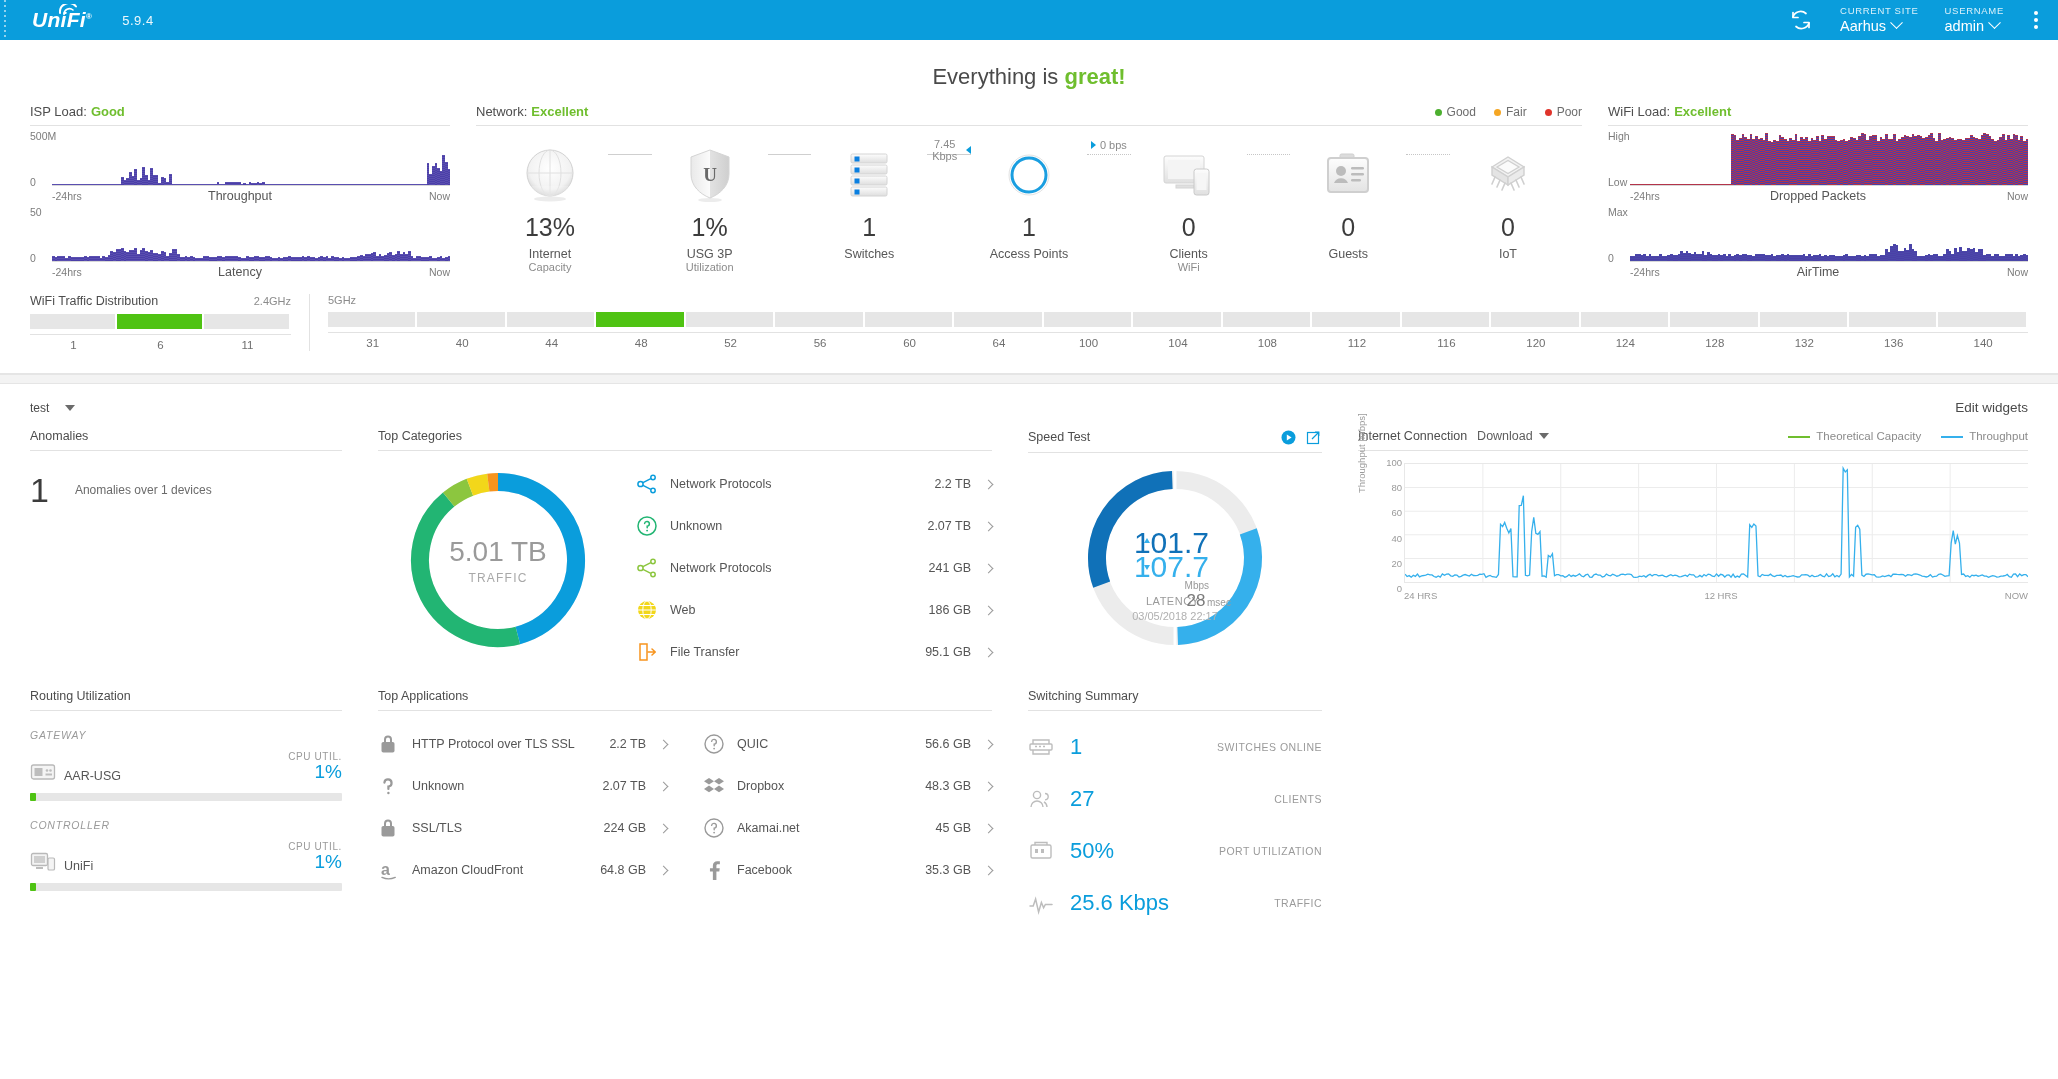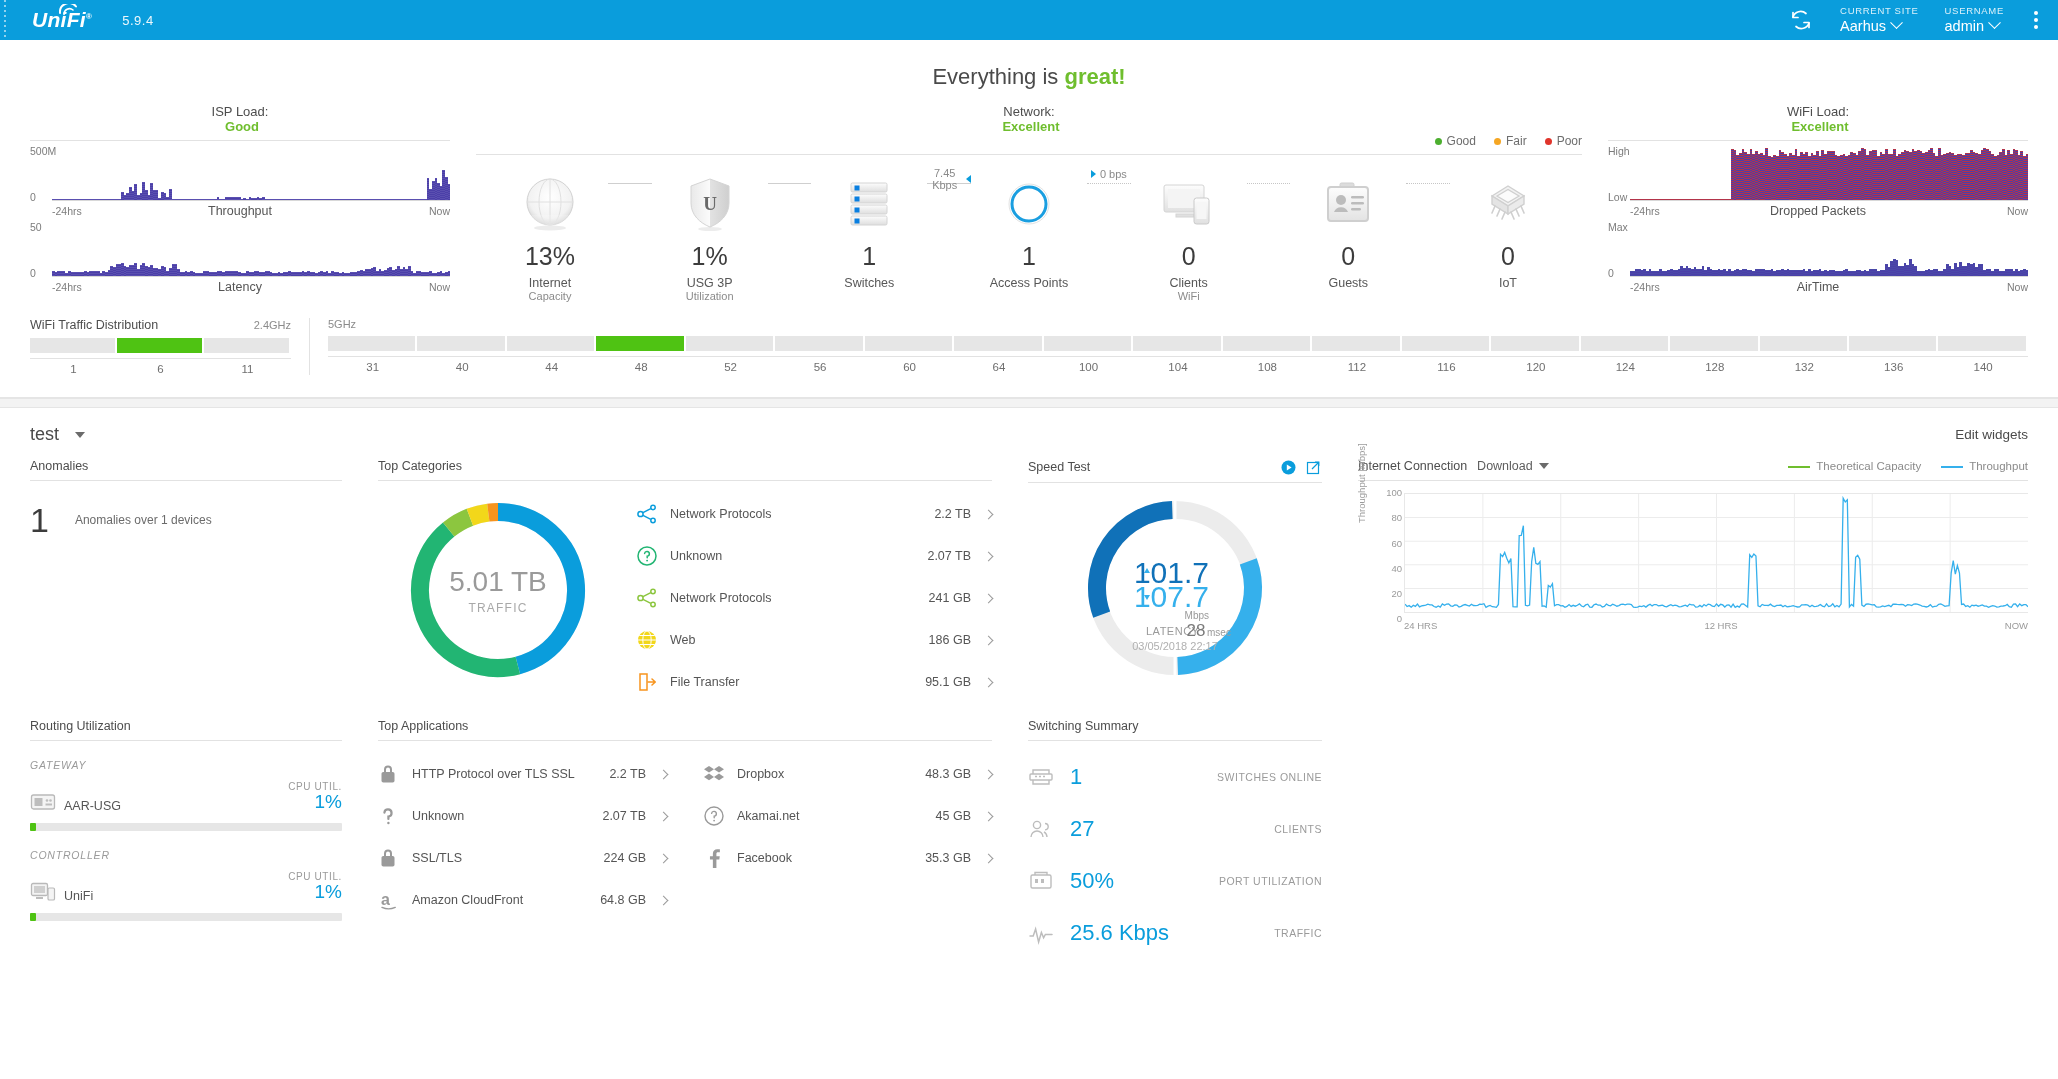--- a/index.html
+++ b/index.html
@@ -42,21 +42,21 @@
 
   
   .toppanel { display:flex; padding: 0 30px; gap: 26px; align-items: flex-start; }
   .col-isp { width: 420px; flex: 0 0 420px; }
   .col-net { flex: 1 1 auto; }
   .col-wifi { width: 420px; flex: 0 0 420px; }
 
   .sec-head { font-size: 13px; color:#4d4d4d; padding-bottom: 6px; display:flex; align-items:center;}
   .sec-head .good { color:#6fbe2e; font-weight:700; margin-left: 4px;}
   .sec-head .exc  { color:#6fbe2e; font-weight:700; margin-left: 4px;}
-  .rule { border-bottom: 1px solid #e2e2e2; flex-direction: column; }
+  .rule { border-bottom: 1px solid #e2e2e2; }
 
   .legend { margin-left:auto; display:flex; gap: 18px; font-size: 12px; color:#6d6d6d; align-items:center;}
   .legend span.dot { width:7px; height:7px; border-radius:50%; display:inline-block; margin-right:5px;}
   .lg-good .dot { background:#4caf2f;} .lg-fair .dot{background:#f5a623;} .lg-poor .dot{background:#e0342b;}
 
   .minichart { position: relative; height: 72px; margin-top: 4px; }
   .minichart .ytop { position:absolute; left:0; top:0; font-size:10.5px; color:#7c7c7c;}
   .minichart .ybot { position:absolute; left:0; bottom:14px; font-size:10.5px; color:#7c7c7c;}
   .minichart .plot { position:absolute; left:22px; right:0; top:2px; bottom:16px;
      border-bottom:1px solid #d8d8d8; overflow:hidden;}
@@ -98,21 +98,21 @@
   .wbar { height: 15px; background:#e6e6e6; position:relative; display:flex;}
   .wbar .seg { background:#e6e6e6; border-right:2px solid #ffffff;}
   .wticks { display:flex; margin-top: 5px; border-top:1px solid #e2e2e2; padding-top:4px;}
   .wticks span { flex:1 1 0; text-align:center; font-size:11.5px; color:#6f6f6f;}
 
   .divider { border-bottom:1px solid #e5e5e5; margin: 22px 0 0; }
   .graybar { background:#f3f3f3; height: 10px; border-top:1px solid #e5e5e5; border-bottom:1px solid #e5e5e5;}
 
   
   .dashhead { display:flex; align-items:center; padding: 16px 30px 14px;}
-  .dashhead .title { font-size: 18px; color:#4a4a4a; display:flex; align-items:center; gap:16px;}
+  .dashhead .title { font-size: 12px; color:#4a4a4a; display:flex; align-items:center; gap:16px;}
   .caret-dk { width:0;height:0;border-left:5px solid transparent;border-right:5px solid transparent;border-top:6px solid #6b6b6b;}
   .dashhead .edit { margin-left:auto; font-size: 13.5px; color:#4a4a4a; cursor:pointer;}
 
   .widgets { display:flex; padding: 0 30px; gap: 0; }
   .w-col { padding: 0 18px; }
   .w-anom { width: 330px; flex:0 0 330px; padding-left:0;}
   .w-cat  { width: 650px; flex:0 0 650px; }
   .w-spd  { width: 330px; flex:0 0 330px; }
   .w-ic   { flex:1 1 auto; padding-right:0;}
 
@@ -1458,20 +1458,32 @@
                 </svg>
               </span>
               <span class="an">Amazon CloudFront</span>
               <span class="av">64.8 GB</span>
               <span class="chev"></span>
             </div>
           </div>
         <div class="appcol" id="appsRight">
             <div class="approw">
               <span class="ai">
+                <svg width="22" height="22" viewBox="0 0 22 22" fill="none" stroke="#9a9a9a" stroke-width="1.4">
+                  <circle cx="11" cy="11" r="9"></circle>
+                  <path d="M8.6 8.4a2.4 2.4 0 1 1 2.6 2.8v1.6" stroke-linecap="round"></path>
+                  <circle cx="11.1" cy="15.6" r=".9" fill="#9a9a9a" stroke="none"></circle>
+                </svg>
+              </span>
+              <span class="an">QUIC</span>
+              <span class="av">56.6 GB</span>
+              <span class="chev"></span>
+            </div>
+            <div class="approw">
+              <span class="ai">
                 <svg width="22" height="22" viewBox="0 0 22 22" fill="#9a9a9a">
                   <path d="M6 3 L11 6.3 L6 9.6 L1 6.3 Z"></path>
                   <path d="M16 3 L21 6.3 L16 9.6 L11 6.3 Z"></path>
                   <path d="M6 10.6 L11 13.9 L6 17.2 L1 13.9 Z"></path>
                   <path d="M16 10.6 L21 13.9 L16 17.2 L11 13.9 Z"></path>
                 </svg>
               </span>
               <span class="an">Dropbox</span>
               <span class="av">48.3 GB</span>
               <span class="chev"></span>

